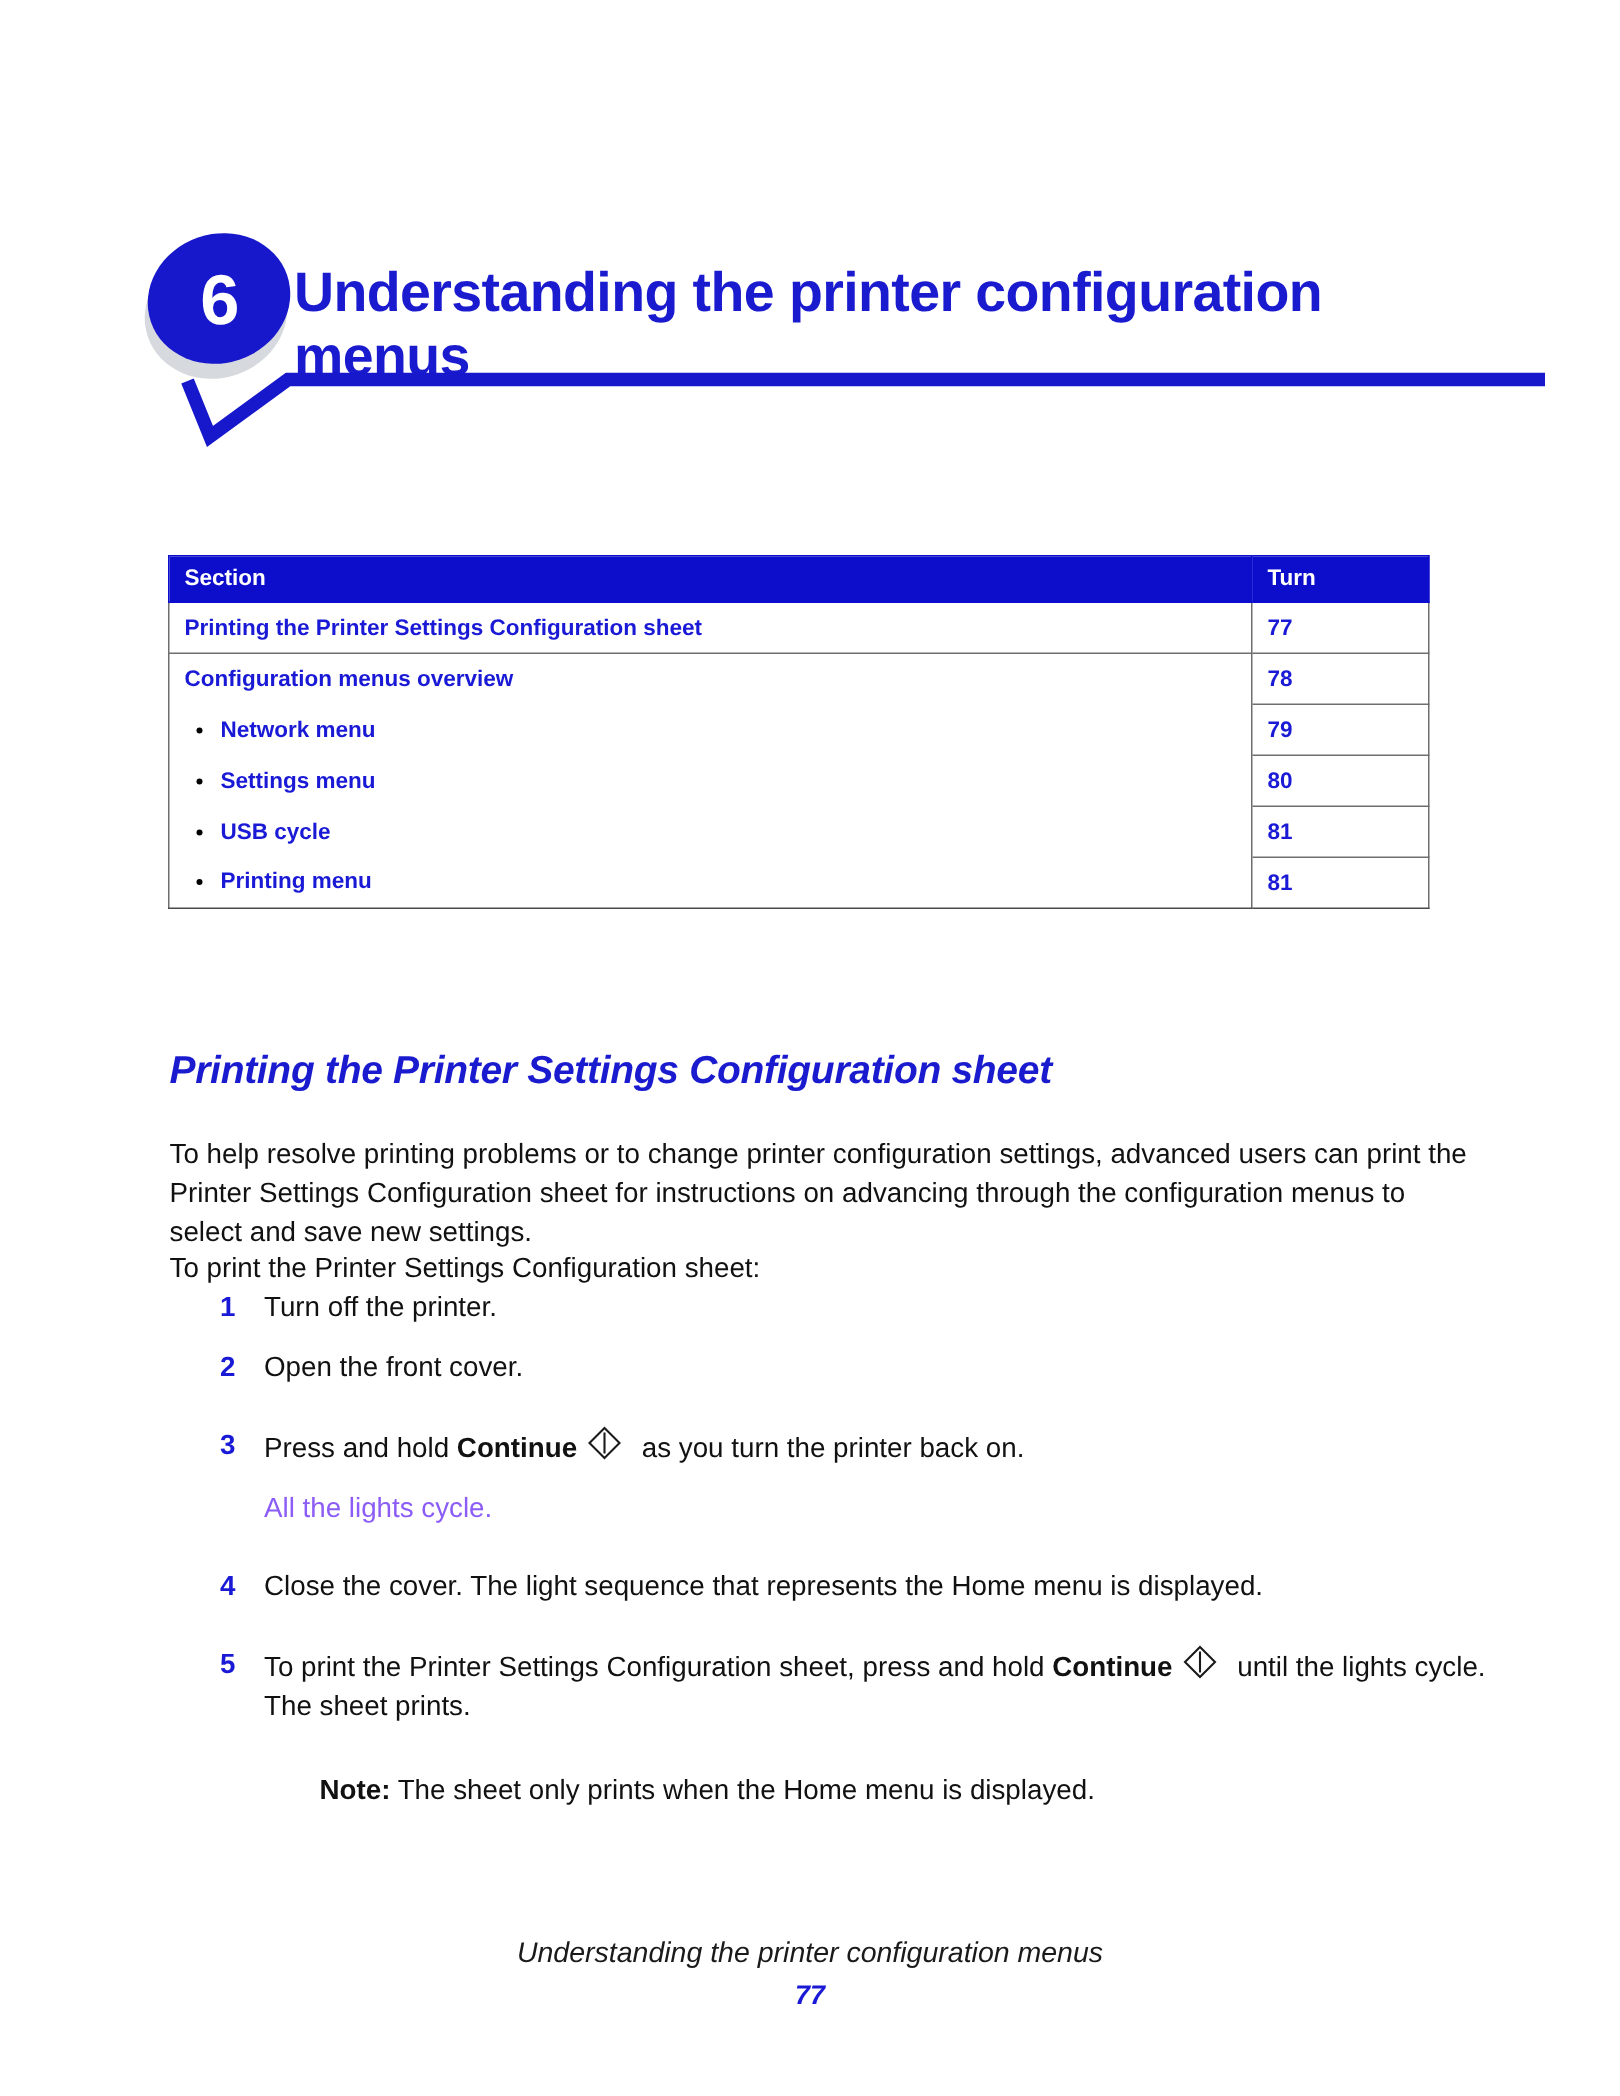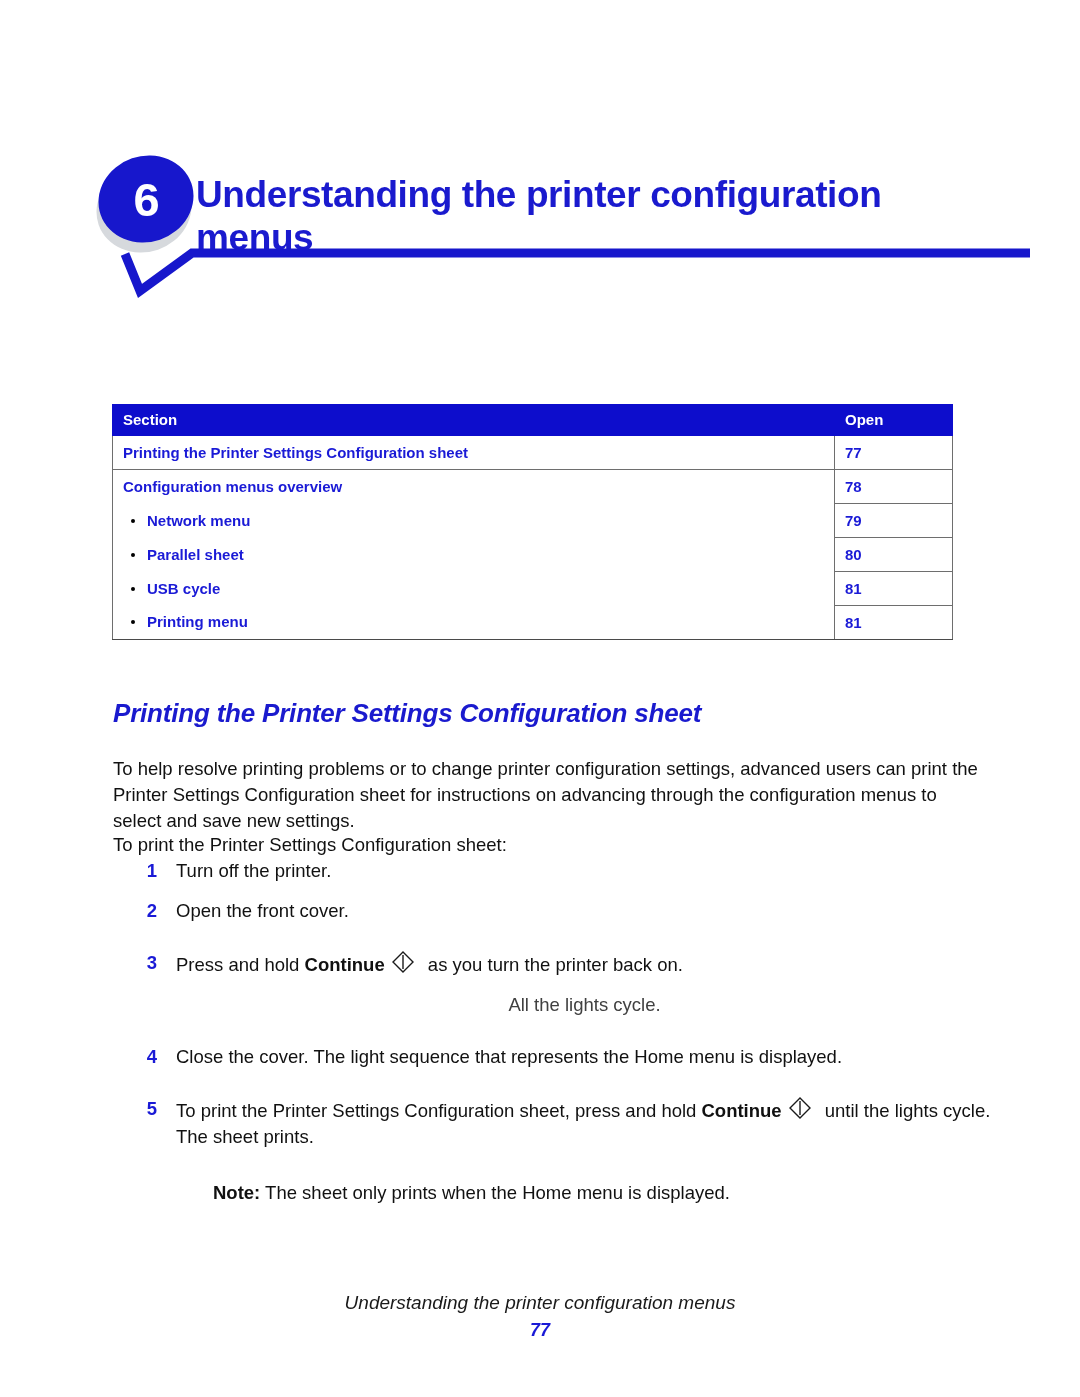--- a/index.html
+++ b/index.html
@@ -86,21 +86,21 @@
     left: 100px;
     top: 236px;
     width: 930px;
     height: 70px;
   }
 
   
   .toc-table {
     position: absolute;
     left: 112px;
-    top: 404px;
+    top: 370px;
     width: 840px;
     border-collapse: collapse;
     table-layout: fixed;
   }
   .toc-table col.c-section { width: 722px; }
   .toc-table col.c-page    { width: 118px; }
 
   .toc-table th {
     background: #0d0dcc;
     color: #ffffff;
@@ -188,22 +188,21 @@
     font-size: 18.5px;
   }
   .gap-sm  { height: 14px; }
   .gap-md  { height: 26px; }
   .gap-lg  { height: 30px; }
 
   .substep {
     padding-left: 63px;
     font-size: 18.5px;
     line-height: 26px;
-    color: #404040;
-    text-align: center;
+    color: #8b5cf6;
   }
   .note {
     padding-left: 100px;
     font-size: 18.5px;
     line-height: 26px;
     color: #111111;
   }
   .note b { font-weight: bold; }
 
   .btn-icon {
@@ -254,21 +253,21 @@
 </div>
 
 <table class="toc-table">
   <colgroup>
     <col class="c-section">
     <col class="c-page">
   </colgroup>
   <thead>
     <tr>
       <th>Section</th>
-      <th>Open</th>
+      <th>Turn</th>
     </tr>
   </thead>
   <tbody>
     <tr>
       <td>Printing the Printer Settings Configuration sheet</td>
       <td class="page">77</td>
     </tr>
     <tr>
       <td class="no-rule-bottom">Configuration menus overview</td>
       <td class="page">78</td>
@@ -276,21 +275,21 @@
     <tr>
       <td class="sub no-rule-top no-rule-bottom">
         <span class="bullet"></span>
         <span>Network menu</span>
       </td>
       <td class="page">79</td>
     </tr>
     <tr>
       <td class="sub no-rule-top no-rule-bottom">
         <span class="bullet"></span>
-        <span>Parallel sheet</span>
+        <span>Settings menu</span>
       </td>
       <td class="page">80</td>
     </tr>
     <tr>
       <td class="sub no-rule-top no-rule-bottom">
         <span class="bullet"></span>
         <span>USB cycle</span>
       </td>
       <td class="page">81</td>
     </tr>

